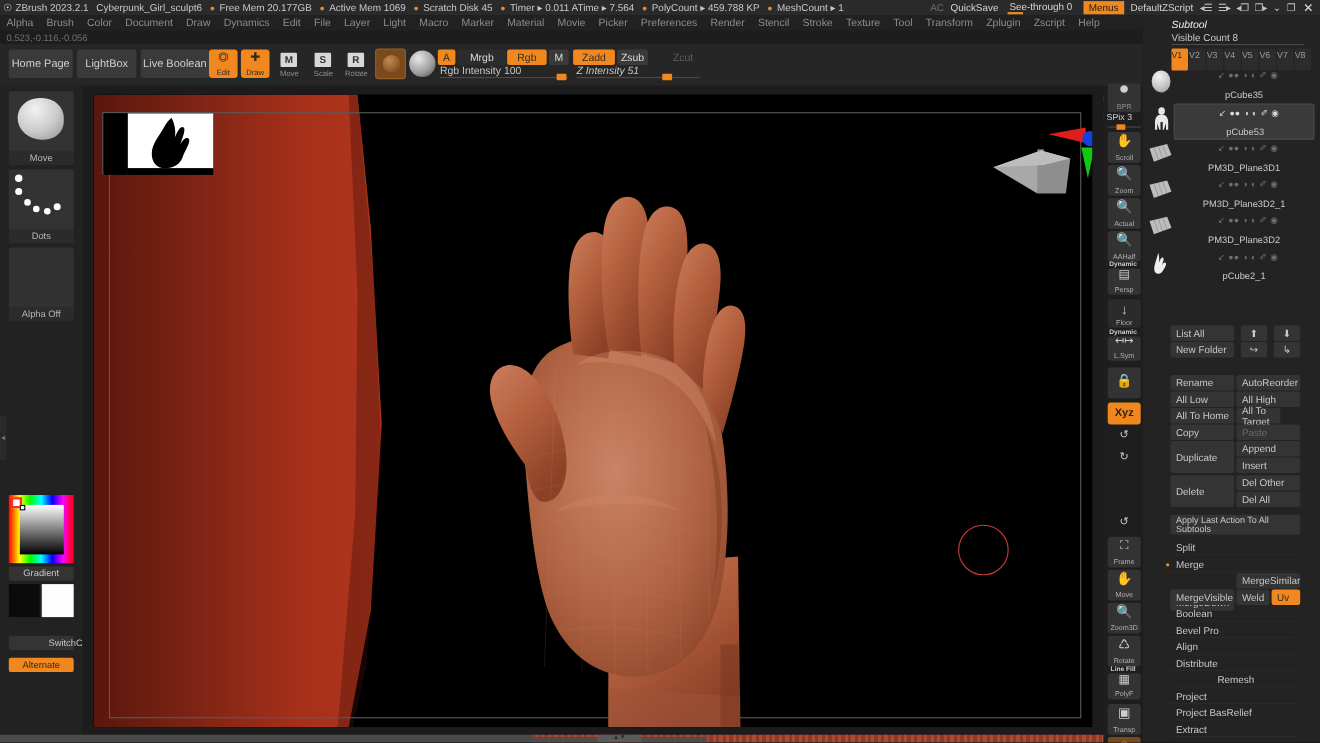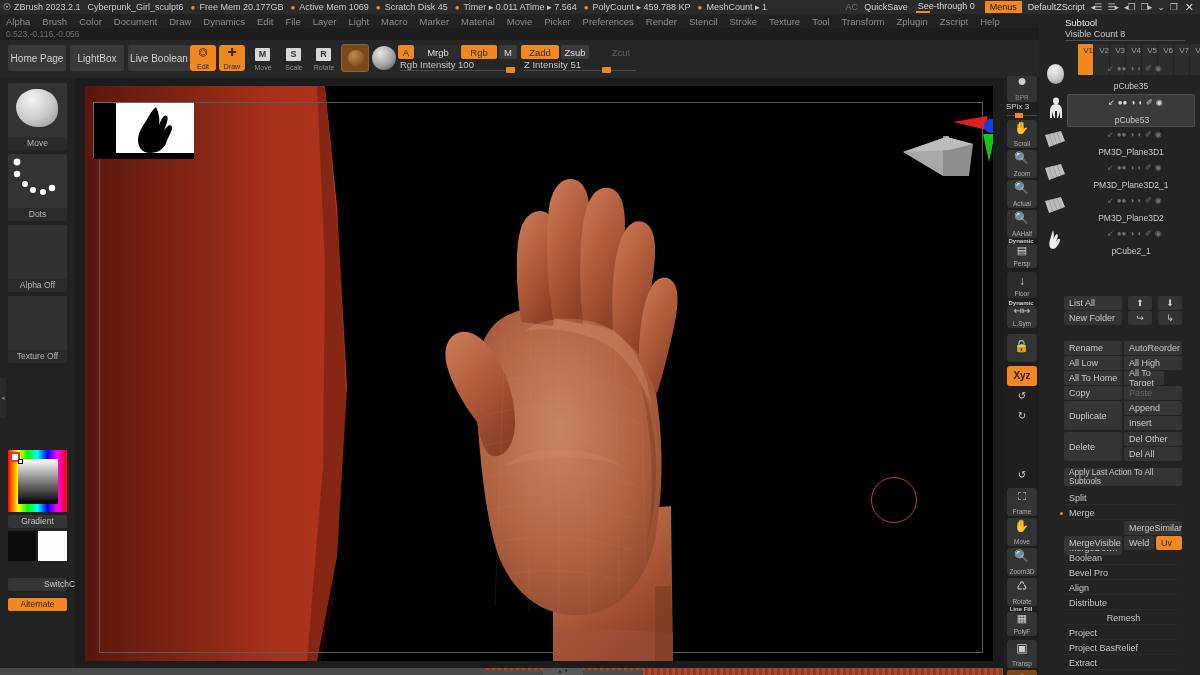--- a/index.html
+++ b/index.html
@@ -102,24 +102,24 @@
         font-size:6.5px; color:#b0b0b0; padding-bottom:1px; overflow:hidden; }
   .ri.on { background:#f0871f; color:#30230f; }
   .ri.ghost { background:#7a4a1c; color:#c79a63;}
   .ri .gi { position:absolute; top:2px; font-size:12px; line-height:12px; color:#cfcfcf; }
   .ritag { position:absolute; left:0; width:36px; text-align:center; font-size:6px;
            color:#cfcfcf; font-weight:bold;}
   .rslider { position:absolute; left:4px; width:30px; height:12px;}
 
   
   .rpanel { position:absolute; left:1039px; top:14px; width:161px; height:661px; background:#232323; }
-  .rp-title { position:absolute; left:26px; font-size:9.5px; color:#ebebeb; }
+  .rp-title { position:absolute; left:26px; font-size:9.5px; color:#ebebeb;font-style:italic; }
   .rp-sub { position:absolute; left:26px; font-size:9px; color:#c9c9c9;}
-  .vtab { position:absolute; width:15px; height:31px; font-size:8px; color:#9b9b9b; text-align:right;
-          line-height:13px; background:#2c2c2c; border-radius:1px;margin-left:13px;}
+  .vtab { position:absolute; width:15px; height:20px; font-size:8px; color:#9b9b9b; text-align:left;
+          line-height:13px; background:#2c2c2c; border-radius:1px;}
   .vtab.on { background:#f0871f; color:#2d2d2d; }
   .strow { position:absolute; left:28px; width:128px; height:33px; }
   .strow.sel { background:#3a3a3a; border:1px solid #4d4d4d; border-radius:2px; }
   .stthumb { position:absolute; left:-24px; top:2px; width:24px; height:22px; }
   .stname { position:absolute; left:0; top:20px; width:128px; text-align:center; font-size:8.5px; color:#c9c9c9;}
   .sticons { position:absolute; left:40px; top:3px; display:flex; gap:3px; align-items:center; }
   .pbtn { position:absolute; background:#343434; color:#c8c8c8; font-size:9px; border-radius:2px;
           display:flex; align-items:center; padding-left:5px; height:14px; }
   .pbtn.center { justify-content:center; padding-left:0;}
   .pbtn.on { background:#f0871f; color:#2d2d2d; }
@@ -248,21 +248,21 @@
     <div class="chip" style="left:499px;width:18px;top:5px;">M</div>
     <div class="chip on" style="left:521px;width:38px;top:5px;">Zadd</div>
     <div class="chip" style="left:561px;width:28px;top:5px;">Zsub</div>
     <div class="chip off" style="left:603px;width:36px;top:5px;background:transparent;">Zcut</div>
 
     <div class="slider" style="left:400px;top:20px;width:116px;">
       <span class="track"></span>
       <span class="knob" style="left:106px;"></span>
       <span class="lab">Rgb Intensity 100</span>
     </div>
-    <div class="slider" style="left:524px;top:20px;width:112px;">
+    <div class="slider" style="left:524px;top:20px;width:112px;font-style:italic;">
       <span class="track"></span>
       <span class="knob" style="left:78px;"></span>
       <span class="lab">Z Intensity 51</span>
     </div>
     <div class="orangebar" style="left:430px;top:76px;width:92px;"></div>
 
     <div class="brushico" style="left:644px;top:48px;">
       <svg width="20" height="20" viewBox="0 0 20 20">
         <circle cx="9" cy="11" r="6.5" fill="none" stroke="#bdbdbd" stroke-width="1.2"></circle>
         <circle cx="9" cy="11" r="2" fill="#bdbdbd"></circle>
@@ -322,24 +322,20 @@
         </svg>
       </div>
       <div class="cap">Dots</div>
     </div>
 
     <div class="ltcell" style="top:147px;">
       <div class="thumb" style="background:#323232;"></div>
       <div class="cap">Alpha Off</div>
     </div>
 
-    <div class="ltcell" style="top:218px;">
-      <div class="thumb" style="background:#323232;"></div>
-      <div class="cap">Texture Off</div>
-    </div>
 
 
     <div style="position:absolute;left:8px;top:372px;width:59px;height:62px;">
       <div style="position:absolute;inset:0;background:linear-gradient(to right,#ff0000,#ffff00,#00ff00,#00ffff,#0000ff,#ff00ff,#ff0000);"></div>
       <div style="position:absolute;left:10px;top:9px;width:40px;height:45px;
                   background:linear-gradient(to bottom, #ffffff, #000000);"></div>
       <div style="position:absolute;left:2px;top:2px;width:10px;height:10px;border:2px solid #ff2a2a;background:#fff;"></div>
       <div style="position:absolute;left:10px;top:9px;width:5px;height:5px;border:1px solid #000;background:#fff;"></div>
     </div>
 

